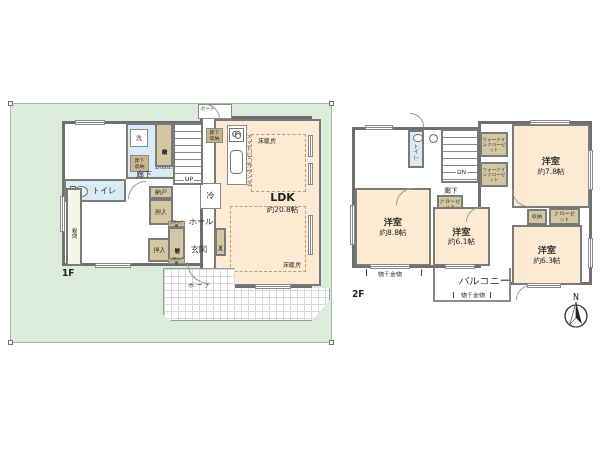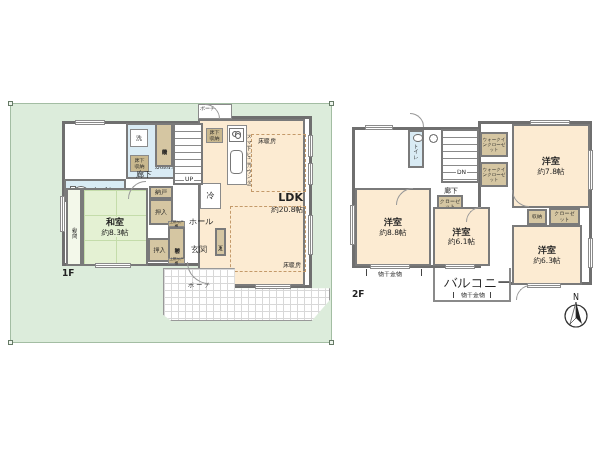--- a/index.html
+++ b/index.html
@@ -56,21 +56,21 @@
   <div class="abs mark" style="left:8px;top:340px;"></div>
   <div class="abs mark" style="left:329px;top:340px;"></div>
 
   <div class="abs base" style="left:62px;top:121px;width:141px;height:145px;"></div>
   <div class="abs base" style="left:200px;top:116px;width:112px;height:172px;"></div>
 
   <div class="abs whitebg" style="left:198px;top:104px;width:34px;height:15px;border:1.5px solid #8a8a8a;">
     <span class="lbl-xs" style="position:absolute;left:1px;top:1px;">ポーチ</span>
   </div>
 
-  <div class="abs room cream" style="left:198px;top:119px;width:107px;height:167px;align-items:flex-end;">
+  <div class="abs room cream" style="left:214px;top:119px;width:107px;height:167px;">
     <span class="rname-lg" style="margin-left:30px;">LDK</span>
     <span class="rsize" style="margin-left:30px;">約20.8帖</span>
   </div>
   <div class="abs dash" style="left:251px;top:134px;width:55px;height:58px;">
     <span class="lbl-sm" style="position:absolute;left:6px;top:3px;">床暖房</span>
   </div>
   <div class="abs dash" style="left:230px;top:206px;width:76px;height:66px;">
     <span class="lbl-sm" style="position:absolute;right:4px;bottom:3px;">床暖房</span>
   </div>
 
@@ -123,24 +123,20 @@
   </div>
 
   <div class="abs room tan" style="left:149px;top:199px;width:24px;height:26px;">
     <span class="lbl-sm">押入</span>
   </div>
 
   <div class="abs room" style="left:66px;top:188px;width:16px;height:78px;background:#f3f8ea;">
     <span class="lbl-xs vtext" style="height:30px;">板の間</span>
   </div>
 
-  <div class="abs room tatami" style="left:82px;top:188px;width:66px;height:78px;">
-    <span class="rname" style="background:#e4f1d3;padding:0 2px;">和室</span>
-    <span class="rsize" style="background:#e4f1d3;padding:0 2px;">約8.3帖</span>
-  </div>
 
   <div class="abs room tan" style="left:148px;top:238px;width:23px;height:24px;">
     <span class="lbl-sm">押入</span>
   </div>
 
   <div class="abs chip tan2" style="left:168px;top:221px;width:17px;height:6px;">
     <span style="font-size:3.5px;color:#222;">上部吊戸棚</span>
   </div>
   <div class="abs room tan" style="left:168px;top:227px;width:17px;height:34px;">
     <span class="lbl-xs vtext" style="height:30px;">玄関収納</span>
@@ -221,21 +217,21 @@
   <div class="abs room tan" style="left:549px;top:208px;width:31px;height:17px;">
     <span class="lbl-xs" style="width:24px;white-space:normal;">クローゼット</span>
   </div>
 
   <div class="abs room cream" style="left:512px;top:225px;width:70px;height:60px;">
     <span class="rname">洋室</span>
     <span class="rsize">約6.3帖</span>
   </div>
 
   <div class="abs" style="left:433px;top:268px;width:78px;height:34px;border:2px solid #8a8a8a;border-top:none;background:#fff;">
-    <span class="lbl-sm" style="position:absolute;left:9px;top:8px;font-size:13px;">バルコニー</span>
+    <span class="lbl-sm" style="position:absolute;left:24px;top:8px;font-size:10px;">バルコニー</span>
     <span class="lbl-xs" style="position:absolute;left:26px;bottom:2px;font-size:6px;">物干金物</span>
     <div class="tick" style="position:absolute;left:18px;bottom:2px;width:1px;height:6px;"></div>
     <div class="tick" style="position:absolute;right:18px;bottom:2px;width:1px;height:6px;"></div>
   </div>
 
   <div class="abs" style="left:360px;top:269px;width:66px;height:10px;">
     <span class="lbl-xs" style="position:absolute;left:18px;top:2px;font-size:6px;">物干金物</span>
     <div class="tick" style="position:absolute;left:6px;top:0;width:1px;height:7px;"></div>
     <div class="tick" style="position:absolute;right:4px;top:0;width:1px;height:7px;"></div>
   </div>

